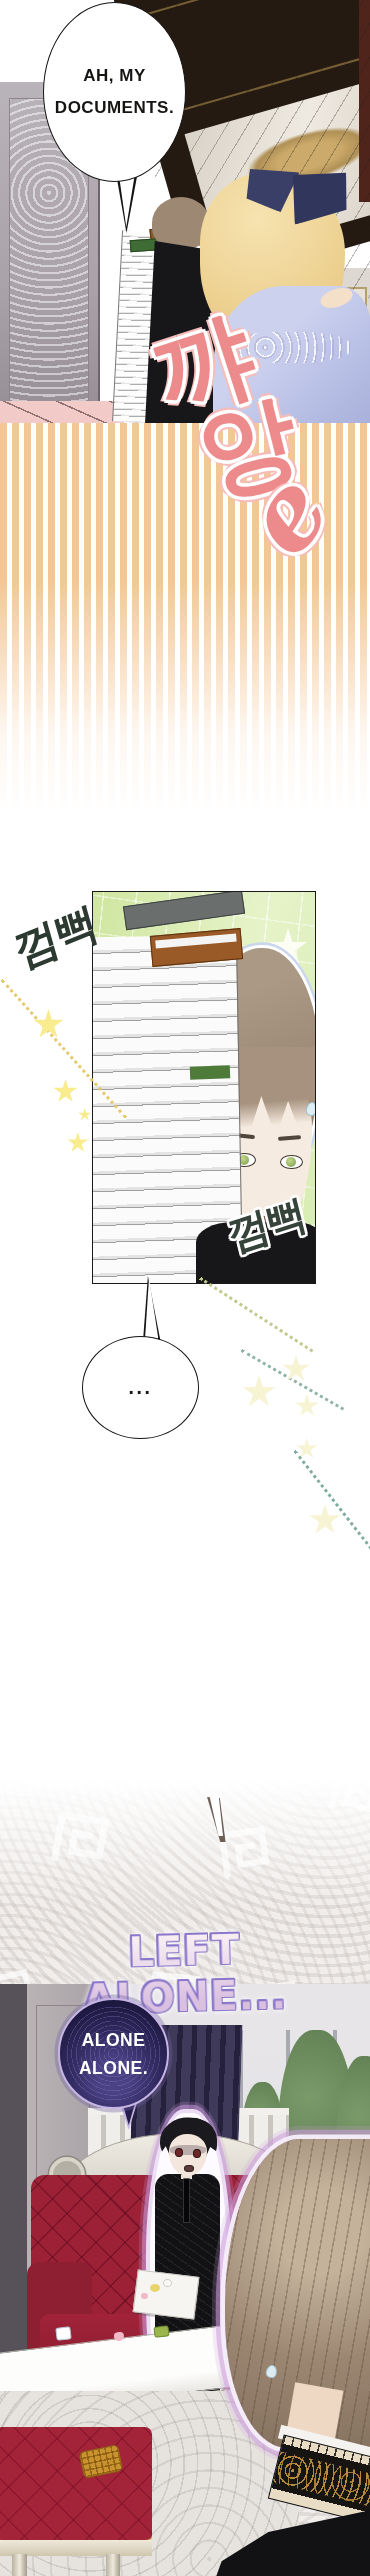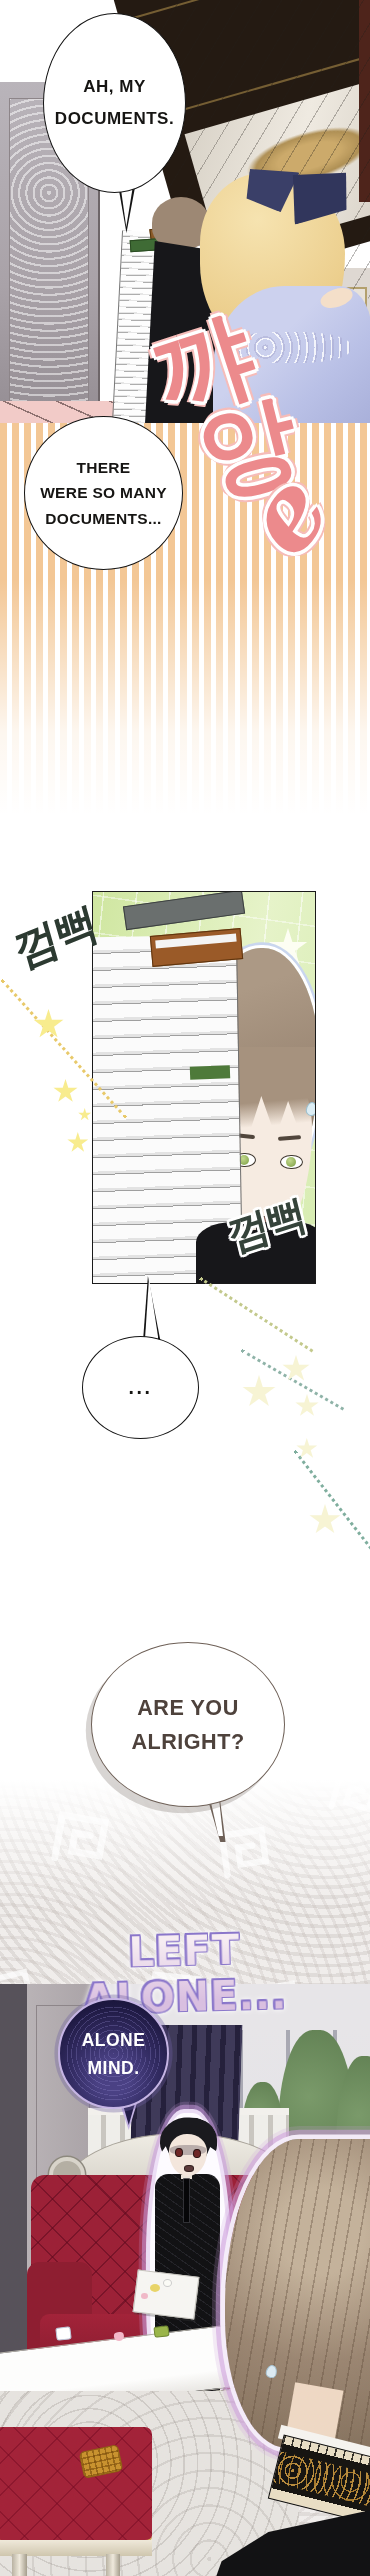--- a/index.html
+++ b/index.html
@@ -61,21 +61,21 @@
     background:repeating-radial-gradient(circle at 30% 50%,rgba(255,255,255,.8) 0 1.5px,rgba(160,160,200,.4) 1.5px 3.1px,transparent 3.1px 8.2px);
     border-radius:40%;}
   .pt-hand{position:absolute;left:320px;top:289px;width:33px;height:17.5px;border-radius:50%;
     background:#f4dfc9;transform:rotate(-18deg);}
 
   
   .bubble{position:absolute;background:#fff;display:flex;flex-direction:column;
     align-items:center;justify-content:center;text-align:center;}
   .bubble .line{font-weight:bold;color:#161513;}
   .tail{position:absolute;}
-  .bubble-apologies{left:43px;top:13px;width:141px;height:178px;border:1.8px solid #141414;border-radius:50%;gap:7px;}
+  .bubble-apologies{left:43px;top:2px;width:141px;height:178px;border:1.8px solid #141414;border-radius:50%;gap:7px;}
   .bubble-apologies .line{font-size:17px;letter-spacing:0.5px;line-height:1.45;}
   .tail-apologies-b{left:114px;top:170px;width:24px;height:63px;background:#141414;
     clip-path:polygon(6% 0,100% 2%,52% 100%);}
   .tail-apologies-w{left:117px;top:169px;width:18.5px;height:58px;background:#fff;
     clip-path:polygon(6% 0,100% 2%,50% 100%);}
   .bubble-documents{left:24px;top:416px;width:157px;height:152px;border:1.8px solid #141414;border-radius:50%;}
   .bubble-documents .line{font-size:15.5px;letter-spacing:0.3px;line-height:1.62;}
   .bubble-ellipsis{left:82px;top:1336px;width:115px;height:101px;border:1.5px solid #141414;border-radius:50%;}
   .bubble-ellipsis .line{font-size:19.6px;letter-spacing:2.6px;}
   .tail-ellipsis-b{left:143px;top:1276px;width:17.5px;height:65px;background:#141414;
@@ -341,25 +341,20 @@
   </div>
 
   <div class="stripes"></div>
 
   <div class="sfx-cry">
     <span class="g1">꺄</span>
     <span class="g2">앙</span>
     <span class="g3">e</span>
   </div>
 
-  <div class="bubble bubble-documents">
-    <span class="line">THERE</span>
-    <span class="line">WERE SO MANY</span>
-    <span class="line">DOCUMENTS...</span>
-  </div>
 
   <section class="panel-mid">
     <div class="pm-grid"></div>
     <div class="pm-star" style="left:175px;top:36px;width:40px;height:40px;"></div>
     <div class="pm-star" style="left:189px;top:256px;width:27px;height:27px;"></div>
     <div class="pm-star" style="left:129px;top:5.2px;width:17.5px;height:17.5px;"></div>
     <div class="pm-hair"></div>
     <div class="pm-face"></div>
     <div class="pm-bangs"></div>
     <div class="pm-brow" style="left:139px;top:242px;transform:rotate(6deg);"></div>
@@ -474,28 +469,24 @@
       <div class="fg-sweat"></div>
       <div class="fg-neck"></div>
       <div class="fg-shirt"></div>
       <div class="fg-collarband"></div>
       <div class="fg-shoulder"></div>
     </div>
   </section>
 
   <div class="tail tail-alright-b"></div>
   <div class="tail tail-alright-w"></div>
-  <div class="bubble bubble-alright">
-    <span class="line">ARE YOU</span>
-    <span class="line">ALRIGHT?</span>
-  </div>
 
   <div class="left-alone">LEFT ALONE...</div>
 
   <div class="tail tail-nevermind-o"></div>
   <div class="tail tail-nevermind-i"></div>
   <div class="bubble bubble-nevermind">
     <span class="line">ALONE</span>
-    <span class="line">MIND.</span>
+    <span class="line">ALONE.</span>
   </div>
 
 </div>
 
 
 </body></html>

